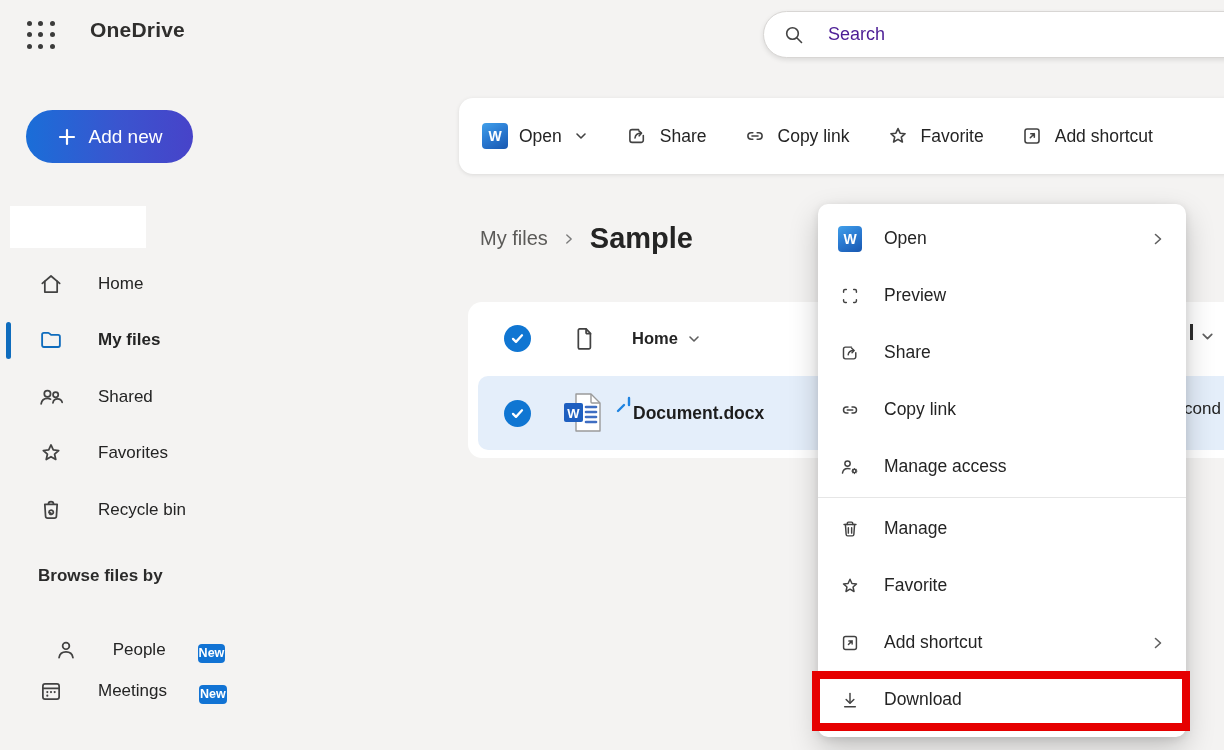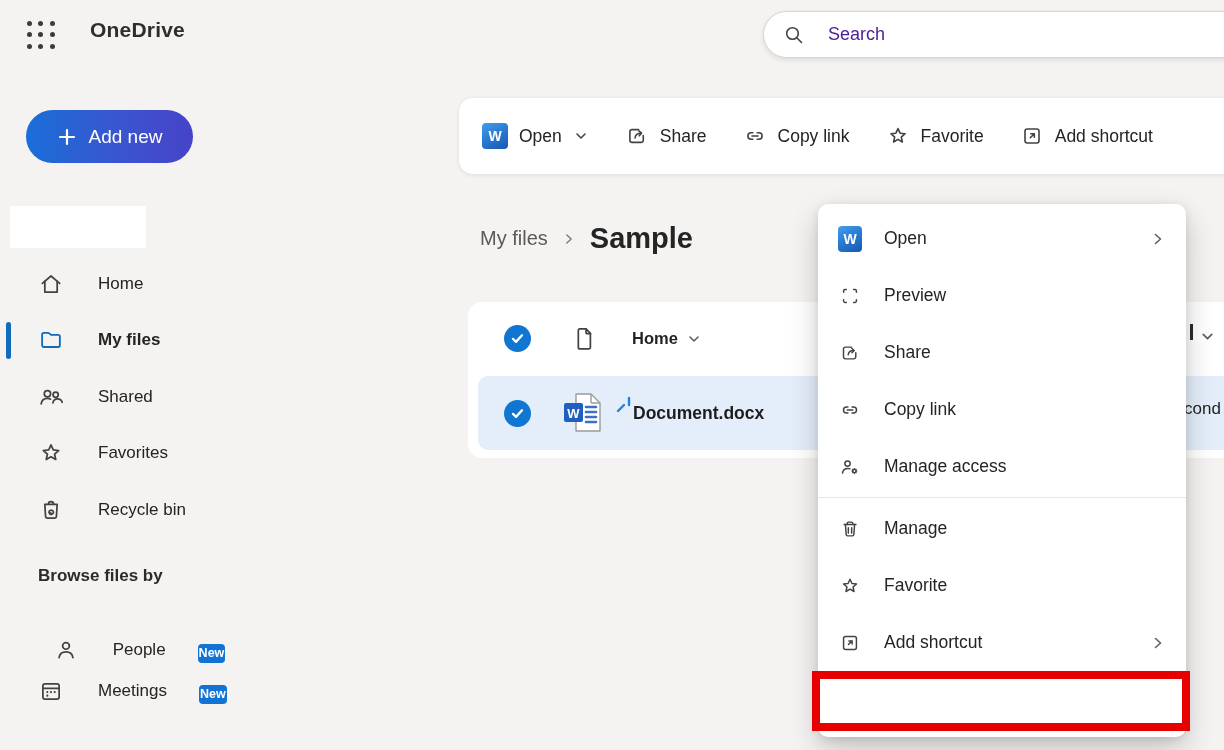--- a/index.html
+++ b/index.html
@@ -398,17 +398,27 @@
           </svg>
       </span>
       <span>Add shortcut</span>
       <span class="sub">
         <svg class="ico" width="16" height="16" viewBox="0 0 16 16" style="stroke:#5f5f5f;">
             <path d="M5.5 3.5 l5 4.5 -5 4.5"></path>
           </svg>
       </span>
     </div>
 
+    <div class="menu-item">
+      <span class="mico">
+        <svg class="ico" width="22" height="22" viewBox="0 0 24 24">
+            <path d="M12 4.8 V15"></path>
+            <path d="M7.8 11.4 L12 15.6 L16.2 11.4"></path>
+            <path d="M6.2 19.3 H17.8"></path>
+          </svg>
+      </span>
+      <span>Download</span>
+    </div>
   </div>
 
   <div class="abs red-box"></div>
 
 </div>
 
 </body></html>

